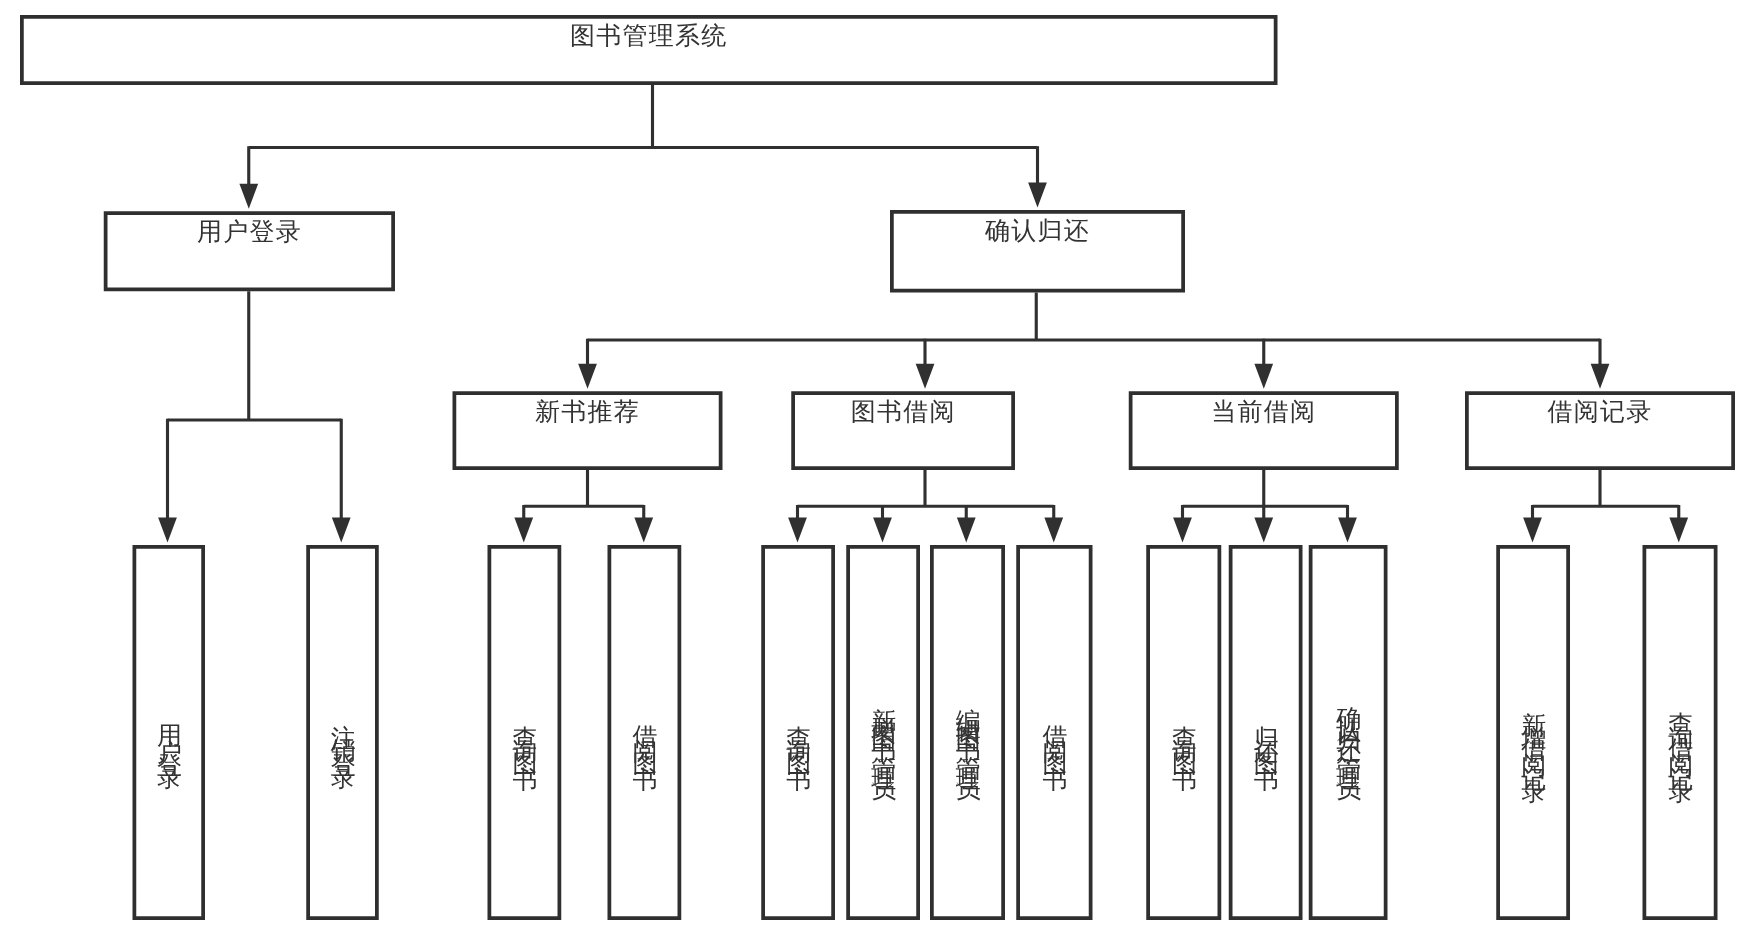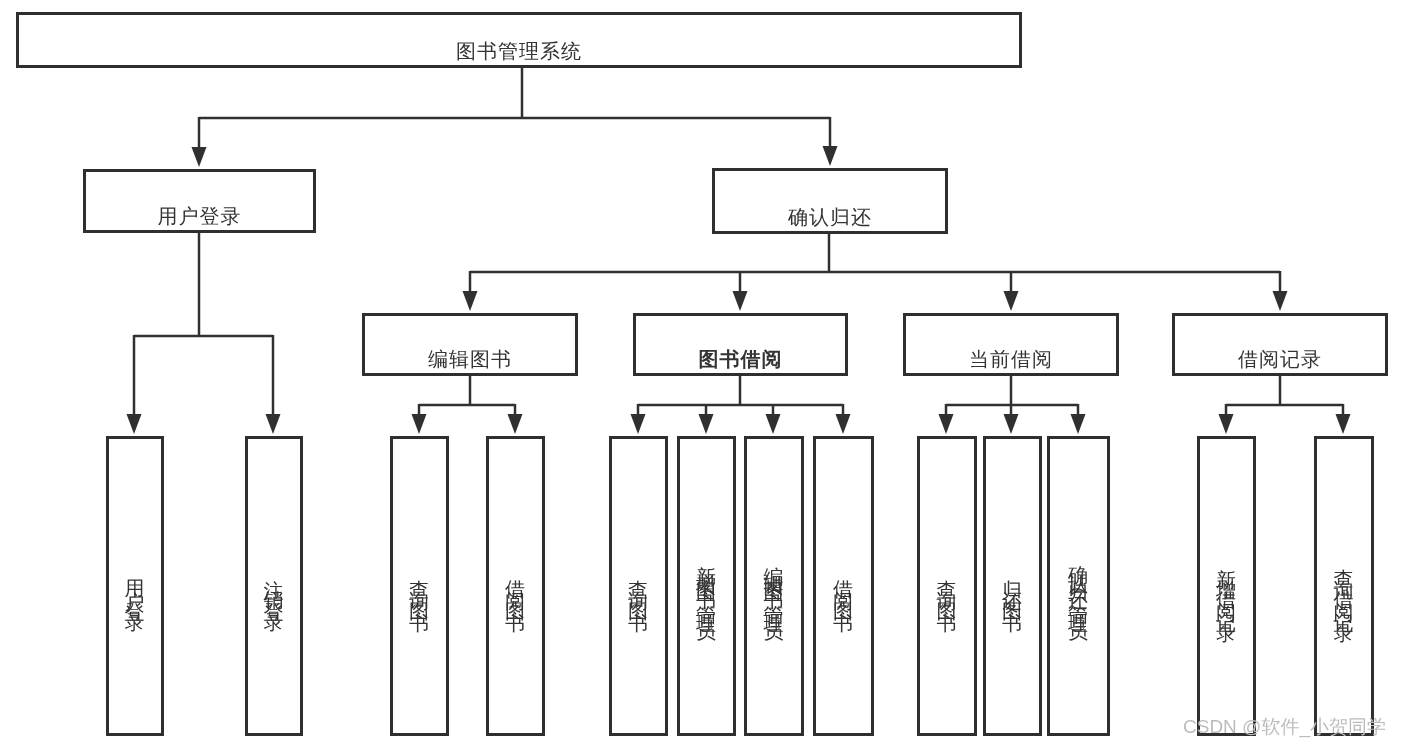--- a/index.html
+++ b/index.html
@@ -17,21 +17,21 @@
     left: 0; top: 0;
     width: 1405px; height: 747px;
     pointer-events: none;
   }
   .hbox {
     position: absolute;
     box-sizing: border-box;
     border: 3px solid #2f2f2f;
     background: #ffffff;
     display: flex;
-    align-items: flex-end;
+    align-items: flex-start;
     justify-content: center;
     font-size: 20px;
     letter-spacing: 1px;
     color: #333333;
     z-index: 2;
   }
   .vbox {
     position: absolute;
     box-sizing: border-box;
     border: 3px solid #2f2f2f;
@@ -139,23 +139,23 @@
   </div>
 
   <div class="hbox" style="left:83px; top:169px; width:233px; height:64px;">
     <span>用户登录</span>
   </div>
   <div class="hbox" style="left:712px; top:168px; width:236px; height:66px;">
     <span>确认归还</span>
   </div>
 
   <div class="hbox" style="left:362px; top:313px; width:216px; height:63px;">
-    <span>编辑图书</span>
-  </div>
-  <div class="hbox" style="left:633px; top:313px; width:215px; height:63px;font-weight:bold;">
+    <span>新书推荐</span>
+  </div>
+  <div class="hbox" style="left:633px; top:313px; width:179px; height:63px;">
     <span>图书借阅</span>
   </div>
   <div class="hbox" style="left:1172px; top:313px; width:216px; height:63px;">
     <span>借阅记录</span>
   </div>
   <div class="hbox" style="left:903px; top:313px; width:216px; height:63px;">
     <span>当前借阅</span>
   </div>
 
   <div class="vbox" style="left:106px; width:58px;">
@@ -195,15 +195,14 @@
     <span class="vtext tight">确认归还（管理员）</span>
   </div>
 
   <div class="vbox" style="left:1197px; width:59px;">
     <span class="vtext">新增借阅记录</span>
   </div>
   <div class="vbox" style="left:1314px; width:60px;">
     <span class="vtext">查询借阅记录</span>
   </div>
 
-  <div class="watermark">CSDN @软件_小贺同学</div>
 
 </div>
 
 </body></html>

